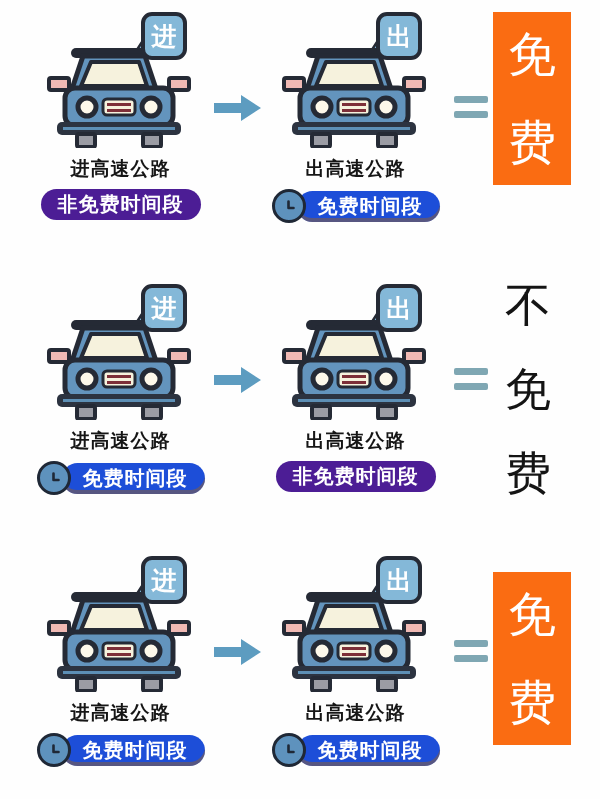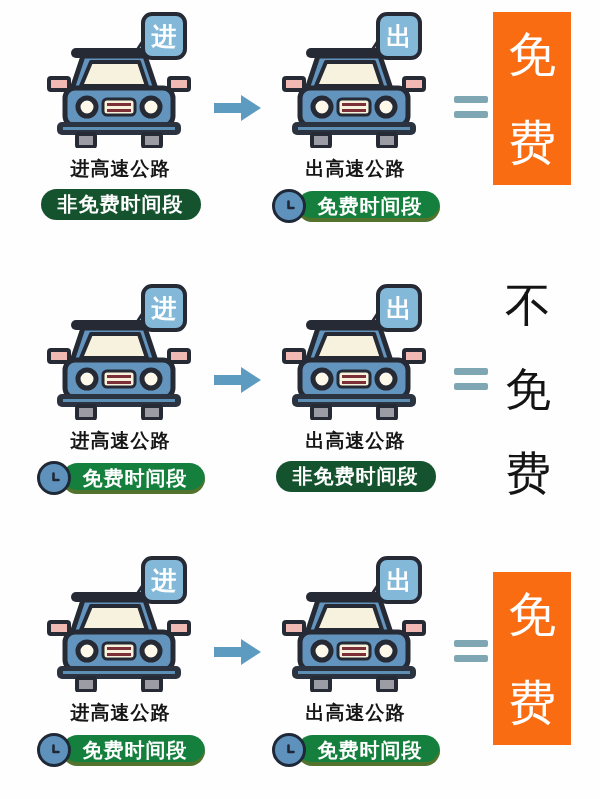--- a/index.html
+++ b/index.html
@@ -21,22 +21,22 @@
   .badge-row { margin-top:7px; display:flex; align-items:center; }
   .clock {
     width:34px; height:34px; border-radius:50%; background:#5e92bd;
     border:3px solid #1f2836; box-sizing:border-box; margin-right:-9px;
     position:relative; z-index:2; display:flex; align-items:center; justify-content:center;
   }
   .badge {
     height:31px; line-height:31px; border-radius:16px; padding:0 17px;
     color:#ffffff; font-size:20px; font-weight:700; letter-spacing:1px; white-space:nowrap;
   }
-  .badge.free { background:#15803d; box-shadow:inset 0 -4px 0 rgba(160,98,24,0.45); padding-left:21px; }
-  .badge.nonfree { background:#14532d; }
+  .badge.free { background:#1d4ed8; box-shadow:inset 0 -4px 0 rgba(160,98,24,0.45); padding-left:21px; }
+  .badge.nonfree { background:#4c1d95; }
 
   .arrow-col { width:50px; display:flex; justify-content:center; margin-top:80px; }
   .equals-col { width:45px; display:flex; flex-direction:column; align-items:center; gap:8px; margin-top:84px; }
   .equals-bar { width:34px; height:7px; border-radius:2px; background:#7fa7b3; }
 
   .result-col { width:107px; display:flex; }
   .result-block {
     width:78px; height:173px; background:#fa6c12; color:#ffffff;
     display:flex; flex-direction:column; align-items:center; justify-content:center;
     gap:24px; font-size:48px; font-weight:500;

